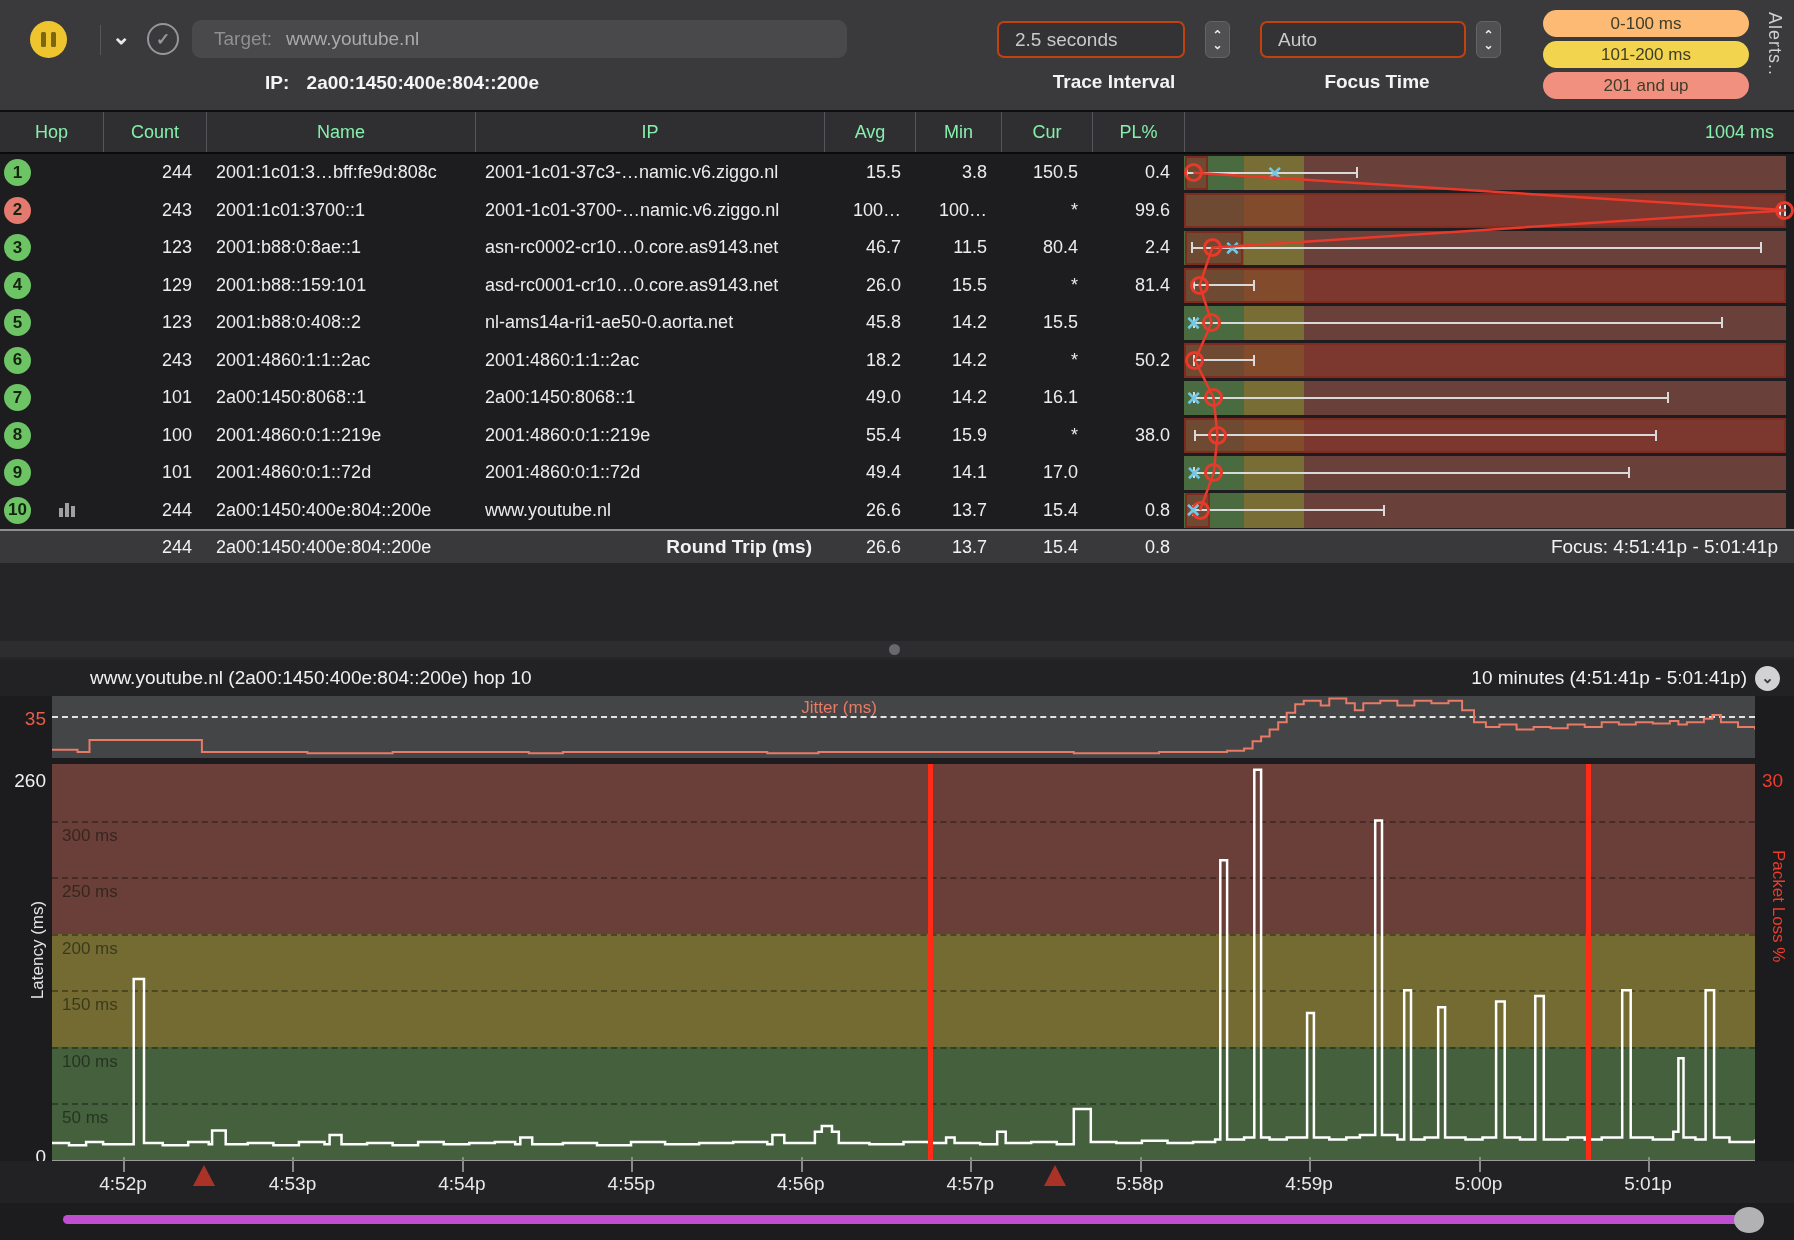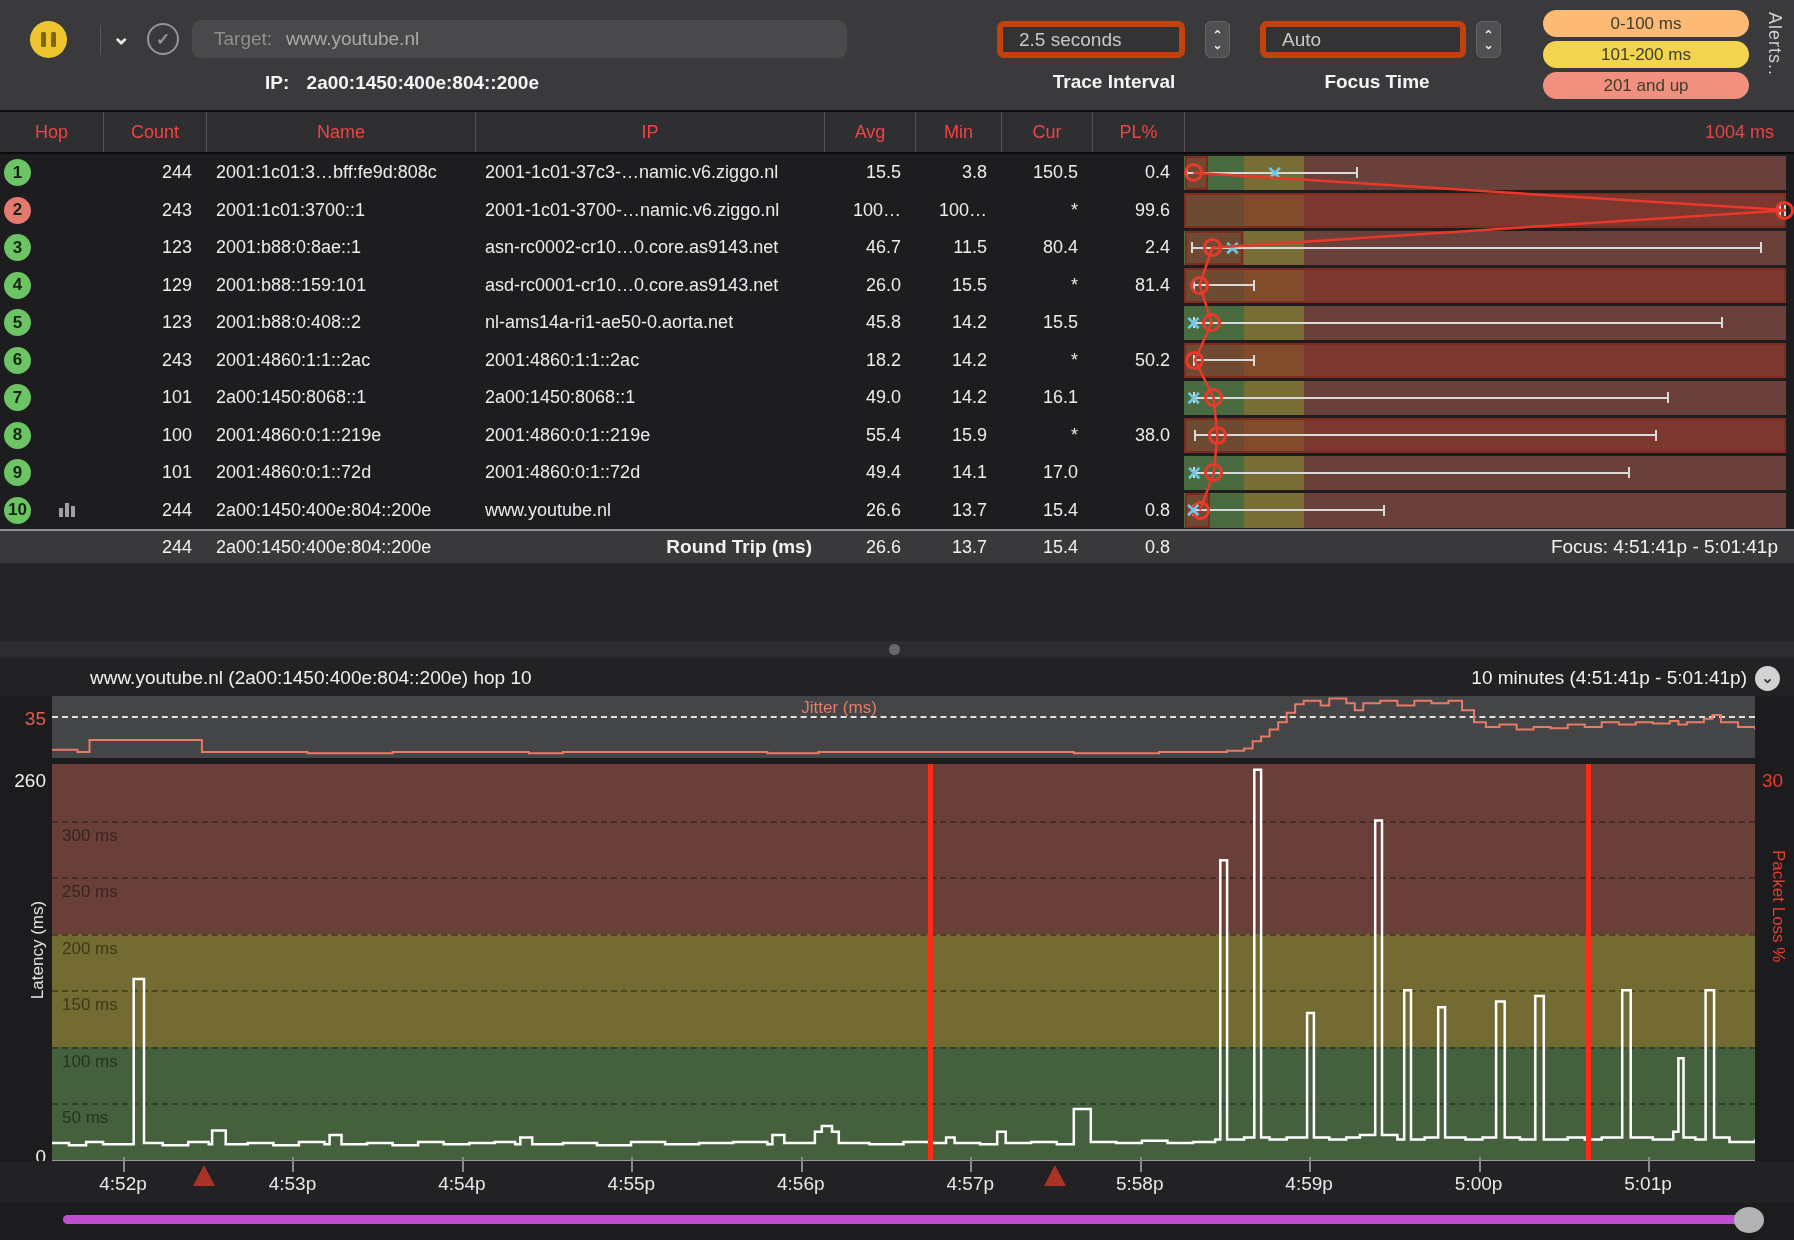--- a/index.html
+++ b/index.html
@@ -9,30 +9,30 @@
   .pause-btn{position:absolute;left:30px;top:21px;width:37px;height:37px;border-radius:50%;background:#eec52f;display:flex;align-items:center;justify-content:center;gap:5px;}
   .pause-btn i{display:block;width:5px;height:15px;background:#7c660f;border-radius:1.5px;}
   .tb-divider{position:absolute;left:100px;top:25px;width:1px;height:30px;background:#58585a;}
   .chev-small{position:absolute;left:112px;top:24px;font-size:22px;font-weight:bold;color:#e8e8ea;}
   .check-circle{position:absolute;left:147px;top:23px;width:28px;height:28px;border:2.5px solid #96969a;border-radius:50%;display:flex;align-items:center;justify-content:center;color:#96969a;font-size:17px;font-weight:bold;}
   .target-field{position:absolute;left:192px;top:20px;width:655px;height:38px;background:#49494b;border-radius:9px;display:flex;align-items:center;padding-left:22px;box-sizing:border-box;font-size:19px;}
   .target-label{color:#8f8f91;margin-right:14px;}
   .target-value{color:#aaaaac;}
   .ip-line{position:absolute;left:265px;top:72px;font-size:19px;font-weight:600;color:#f4f4f6;}
   .ip-line .ip-label{margin-right:12px;}
-  .combo{position:absolute;top:21px;height:37px;background:#333335;border:6px solid #c2410c;border-radius:7px;box-sizing:border-box;display:flex;align-items:center;padding-left:16px;font-size:19px;color:#c9c9cb;}
+  .combo{position:absolute;top:21px;height:37px;background:#333335;border:2px solid #c2410c;border-radius:7px;box-sizing:border-box;display:flex;align-items:center;padding-left:16px;font-size:19px;color:#c9c9cb;}
   .stepper{position:absolute;top:21px;width:25px;height:37px;background:#505052;border:1px solid #646466;border-radius:6px;box-sizing:border-box;display:flex;flex-direction:column;align-items:center;justify-content:center;color:#ececee;font-size:12px;line-height:10px;font-weight:bold;}
   .tb-label{position:absolute;top:71px;font-size:19px;font-weight:600;color:#f4f4f6;text-align:center;}
   .legend{position:absolute;left:1543px;top:10px;width:206px;display:flex;flex-direction:column;gap:4px;}
   .legend-pill{height:27px;border-radius:14px;display:flex;align-items:center;justify-content:center;font-size:17px;color:#3d3d2a;font-weight:500;}
   .alerts-tab{position:absolute;left:1764px;top:12px;writing-mode:vertical-rl;font-size:18px;color:#cfcfd1;letter-spacing:1px;}
   
   .grid-row{display:grid;grid-template-columns:103px 103px 269px 349px 91px 86px 91px 92px 606px;}
   .thead{position:absolute;left:0;top:110px;width:1794px;height:44px;background:#2f2f31;border-top:2px solid #0e0e10;border-bottom:2px solid #0a0a0c;box-sizing:border-box;}
-  .thead .hcell{display:flex;align-items:center;justify-content:center;font-size:18px;color:#ef4444;}
+  .thead .hcell{display:flex;align-items:center;justify-content:center;font-size:18px;color:#86efac;}
   .thead .hcell:not(:first-child){border-left:1px solid #56565a;}
   .thead .hcell.right{justify-content:flex-end;padding-right:16px;}
   .tbody{position:absolute;left:0;top:154px;width:1794px;height:375px;background:#1d1d1f;}
   .hop-row{height:37.5px;align-items:center;font-size:18px;color:#ececee;}
   .cell{display:flex;align-items:center;height:100%;box-sizing:border-box;}
   .cell.num{justify-content:flex-end;padding-right:14px;}
   .cell.left{padding-left:10px;}
   .hop-badge{width:27px;height:27px;border-radius:50%;margin-left:4px;display:flex;align-items:center;justify-content:center;font-size:17px;font-weight:bold;color:#15240f;}
   .bars-icon{display:flex;align-items:flex-end;gap:2px;margin-left:28px;}
   .bars-icon i{display:block;width:4px;background:#a0a0a2;}

